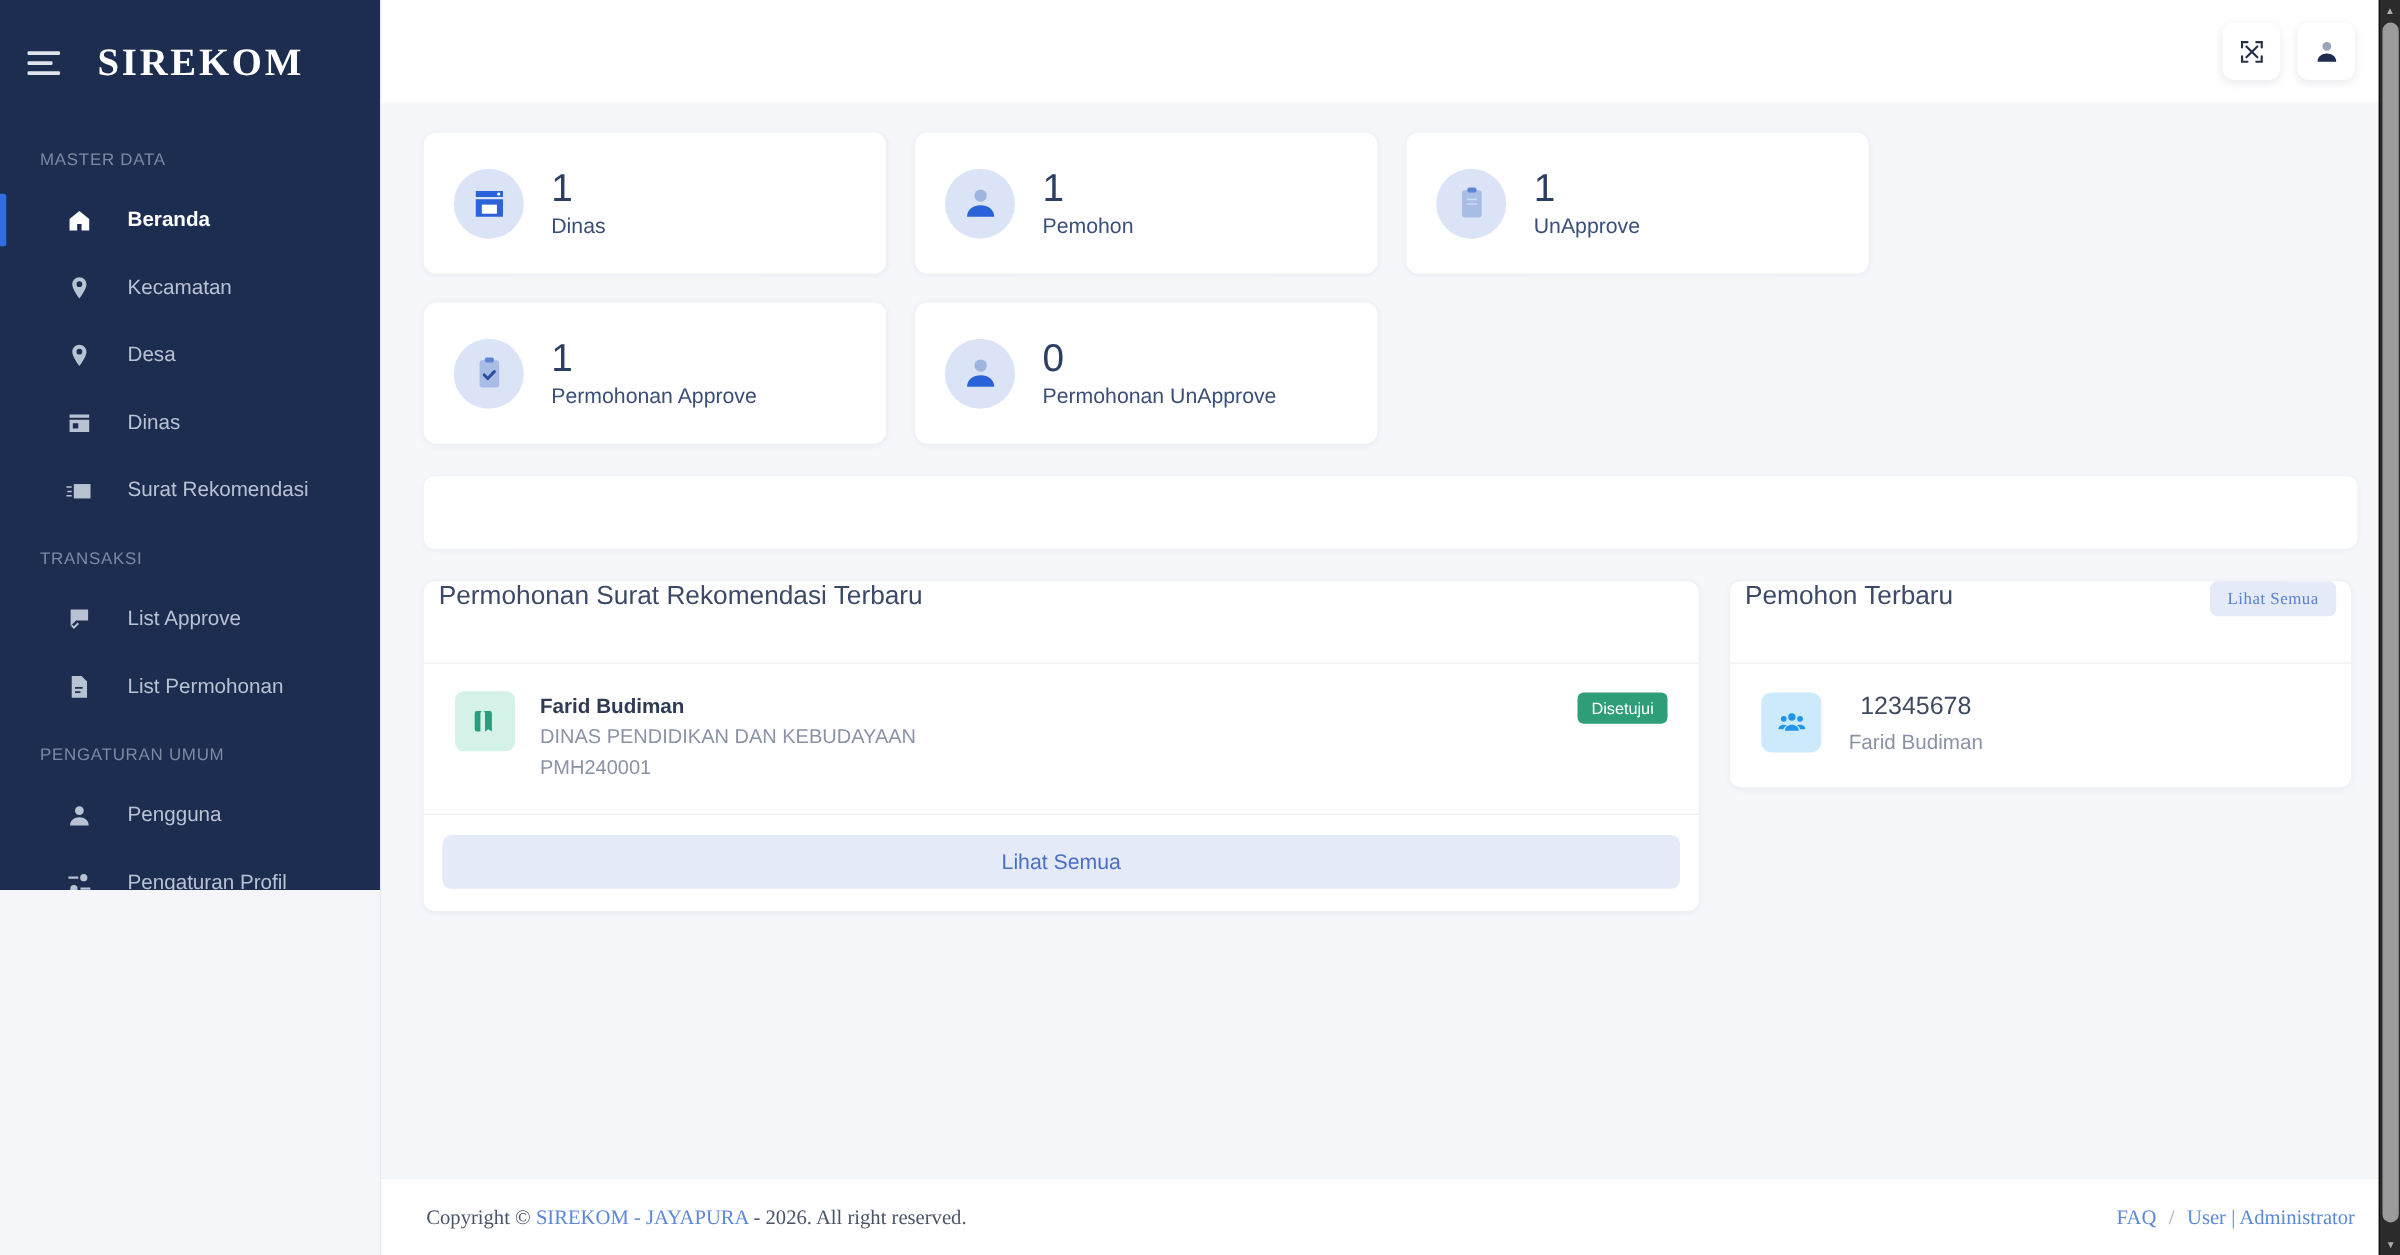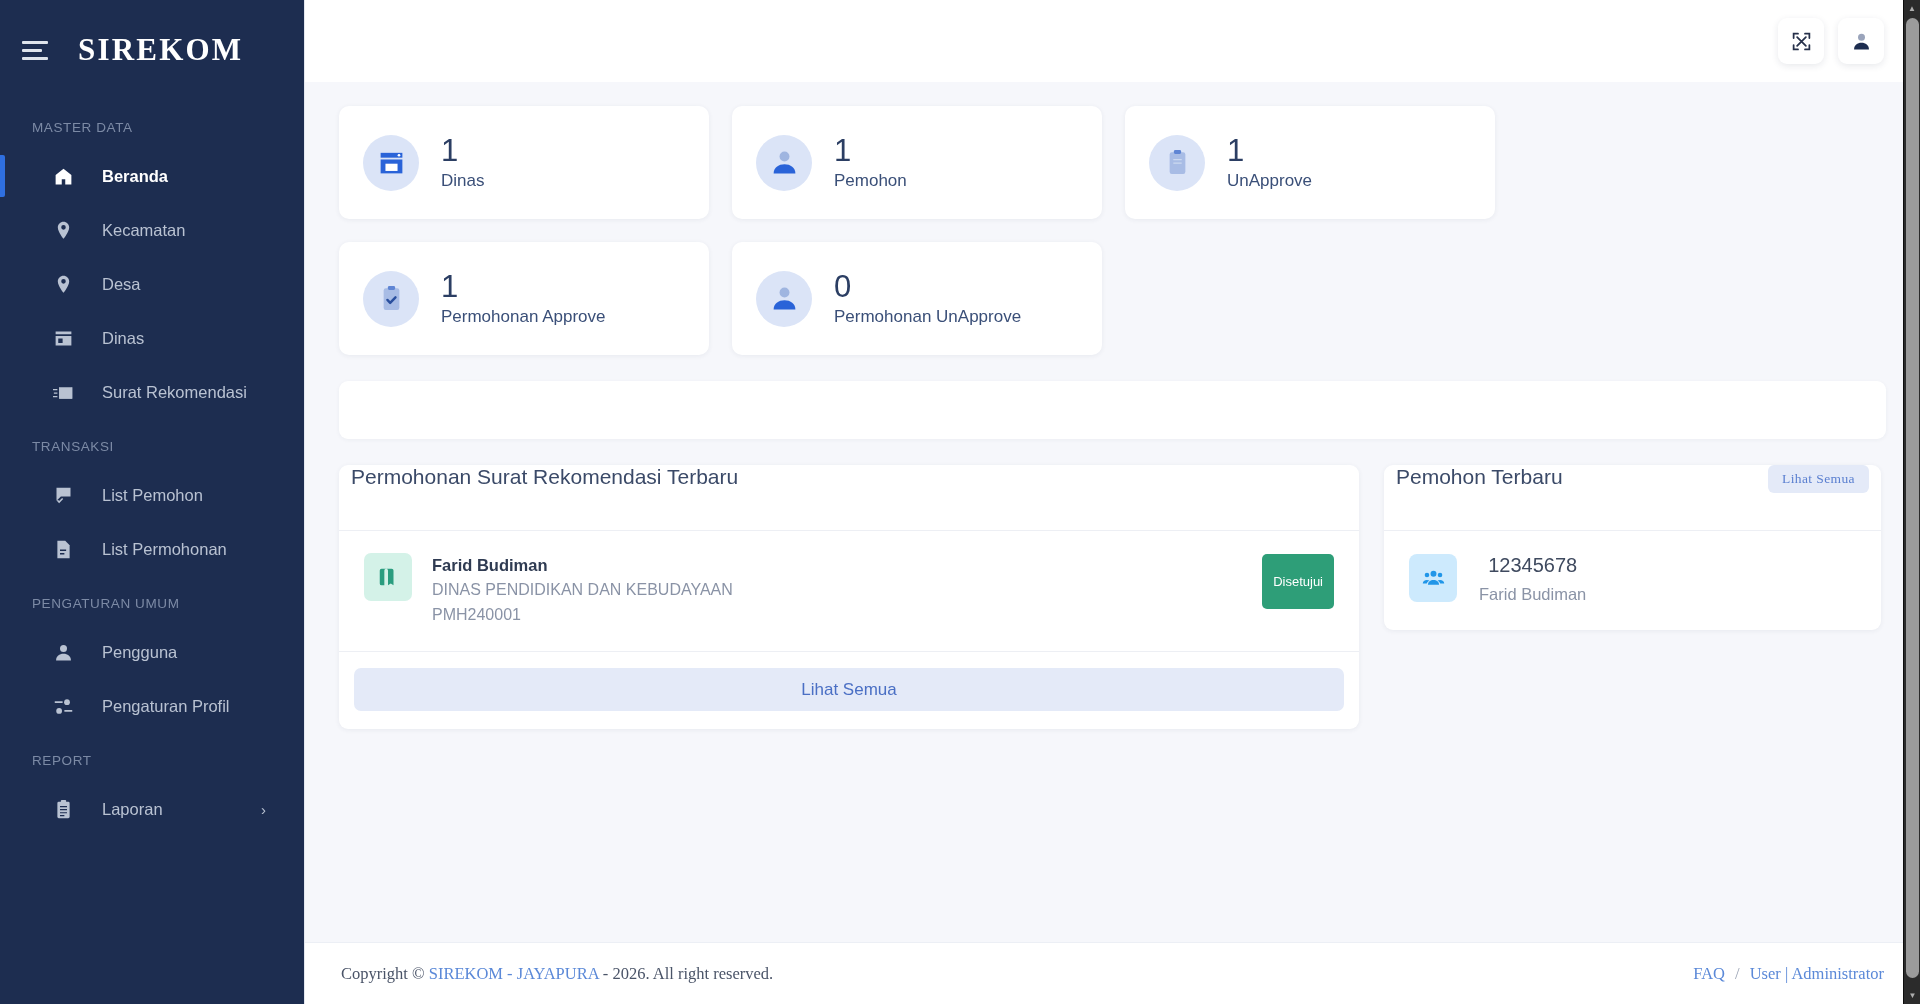--- a/index.html
+++ b/index.html
@@ -13,21 +13,21 @@
     position: relative;
     width: 1920px; height: 1004px;
     display: flex;
     background: #f4f6f9;
   }
 
   
   .sidebar {
     width: 304px;
     min-width: 304px;
-    height: 1004px;
+    height: 712px;
     background: #1d2d50;
     color: #c3cbda;
     overflow: hidden;
     position: relative;
   }
   .sidebar-brand {
     height: 100px;
     display: flex;
     align-items: center;
     padding-left: 22px;
@@ -236,21 +236,21 @@
   }
   .rec-sub {
     font-size: 16px;
     color: #8a93a6;
     line-height: 1.55;
   }
   .badge {
     background: #2e9e78;
     color: #ffffff;
     font-size: 13px;
-    padding: 20px 11px;
+    padding: 5px 11px;
     border-radius: 5px;
     align-self: flex-start;
     margin-top: 3px;
     white-space: nowrap;
   }
   .see-all-btn {
     margin: 16px 15px 18px 15px;
     height: 43px;
     background: #e4eaf8;
     border-radius: 7px;
@@ -395,21 +395,21 @@
 
     <div class="nav-section">TRANSAKSI</div>
 
     <div class="nav-item">
       <span class="nav-ico">
         <svg viewBox="0 0 24 24" fill="#b9c2d2">
             <path d="M4 3h16v10H9l-5 5z"></path>
             <path d="M5 17.5l2 2 4-4" stroke="#b9c2d2" stroke-width="1.8" fill="none"></path>
           </svg>
       </span>
-      <span>List Pemohon</span>
+      <span>List Approve</span>
     </div>
 
     <div class="nav-item">
       <span class="nav-ico">
         <svg viewBox="0 0 24 24" fill="#b9c2d2">
             <path d="M5 2h9l5 5v15H5z"></path>
             <path d="M8 12h7v1.6H8zM8 16h5v1.6H8z" fill="#1d2d50"></path>
           </svg>
       </span>
       <span>List Permohonan</span>

